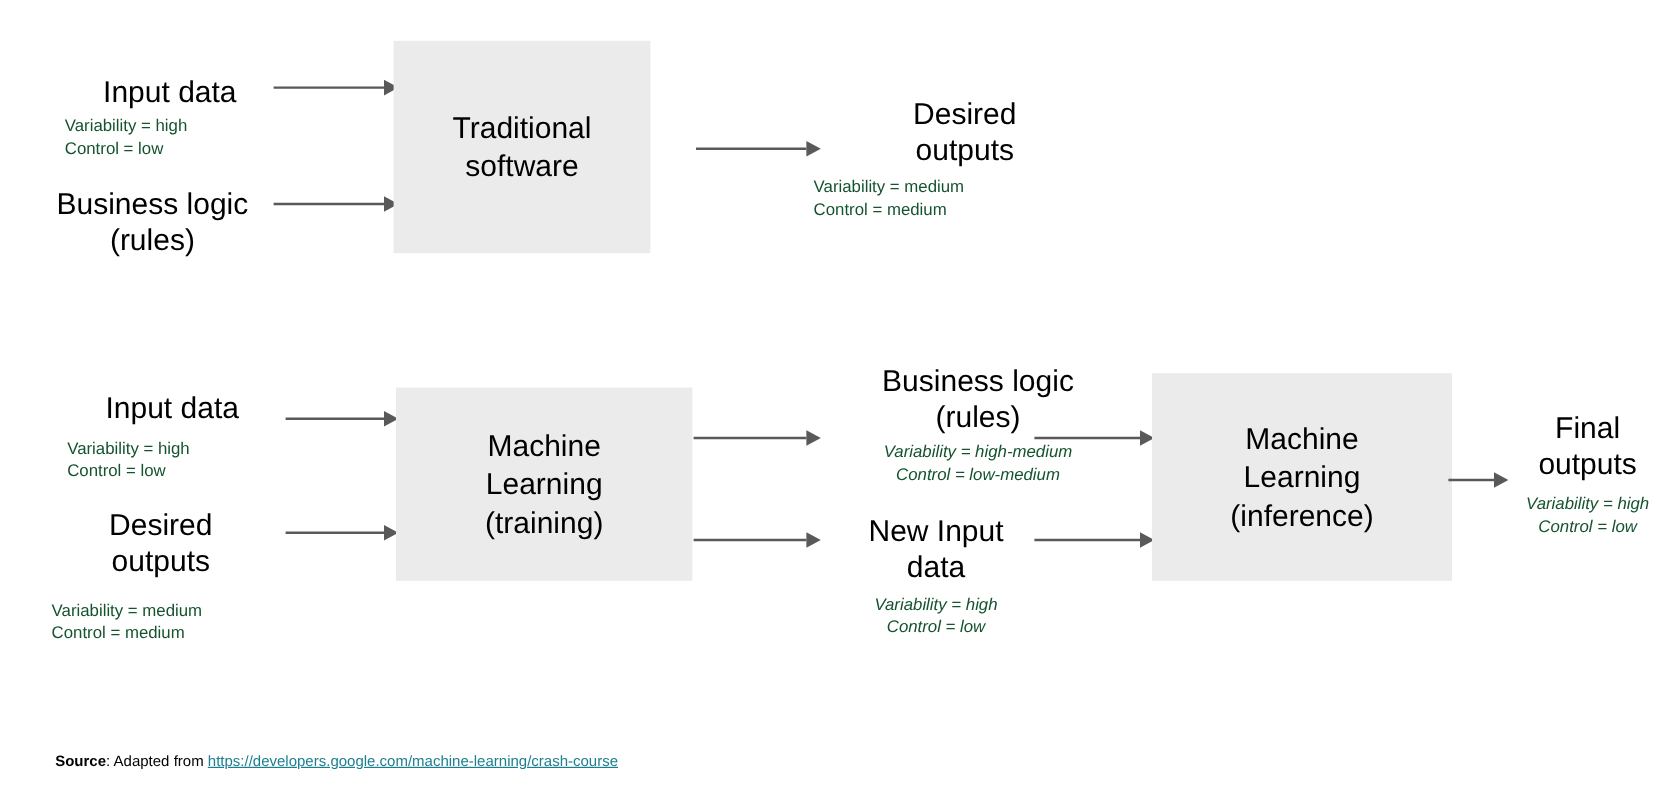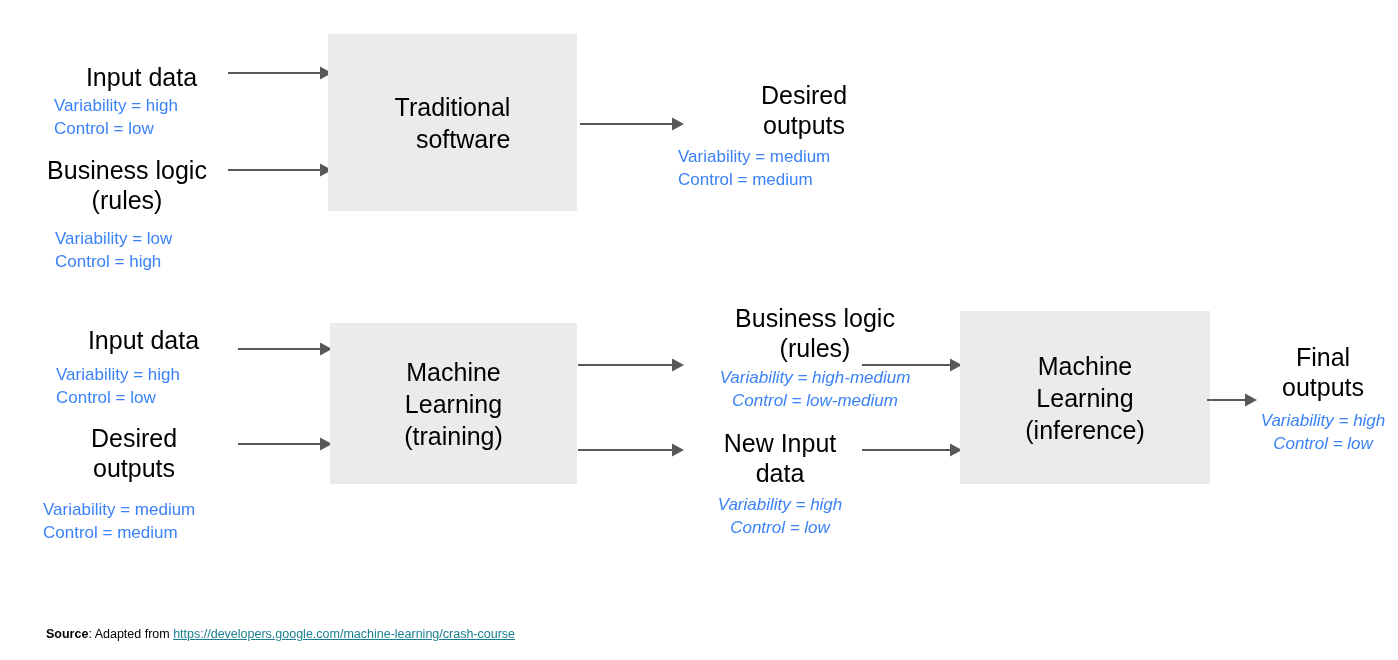--- a/index.html
+++ b/index.html
@@ -36,25 +36,25 @@
     position: absolute;
     text-align: center;
   }
   .node .title {
     font-size: 25px;
     line-height: 1.2;
     white-space: pre-line;
     color: #000000;
   }
   .node .attrs {
-    font-size: 17px;
+    font-size: 14px;
     line-height: 1.35;
     margin-top: 3px;
     white-space: pre-line;
-    color: #3b82f6;
+    color: #14532d;
   }
   .attrs-left { text-align: left; }
   .attrs-center { text-align: center; font-style: italic; }
 
   
   .arrow {
     position: absolute;
     pointer-events: none;
   }
   .arrow svg { display: block; overflow: visible; }
@@ -83,39 +83,37 @@
 
   <div class="node" style="left:54px; top:62px; width:175px;">
     <div class="title">Input data</div>
     <div class="attrs attrs-left">Variability = high
 Control = low</div>
   </div>
 
   <div class="node" style="left:27px; top:155px; width:200px;">
     <div class="title">Business logic
 (rules)</div>
-    <div class="attrs attrs-left" style="margin-top:13px; margin-left:28px;">Variability = low
-Control = high</div>
   </div>
 
   <div class="arrow" style="left:228px; top:64px;">
     <svg width="104" height="18" viewBox="0 0 104 18">
       <line x1="0" y1="9" x2="92" y2="9" stroke="#595959" stroke-width="2"></line>
       <polygon points="92,2.5 104,9 92,15.5" fill="#595959"></polygon>
     </svg>
   </div>
 
   <div class="arrow" style="left:228px; top:161px;">
     <svg width="104" height="18" viewBox="0 0 104 18">
       <line x1="0" y1="9" x2="92" y2="9" stroke="#595959" stroke-width="2"></line>
       <polygon points="92,2.5 104,9 92,15.5" fill="#595959"></polygon>
     </svg>
   </div>
 
-  <div class="proc-box" style="left:328px; top:34px; width:249px; height:177px;text-align:right;">Traditional
+  <div class="proc-box" style="left:328px; top:34px; width:214px; height:177px;">Traditional
 software</div>
 
   <div class="arrow" style="left:580px; top:115px;">
     <svg width="104" height="18" viewBox="0 0 104 18">
       <line x1="0" y1="9" x2="92" y2="9" stroke="#595959" stroke-width="2"></line>
       <polygon points="92,2.5 104,9 92,15.5" fill="#595959"></polygon>
     </svg>
   </div>
 
   <div class="node" style="left:670px; top:80px; width:268px;">

